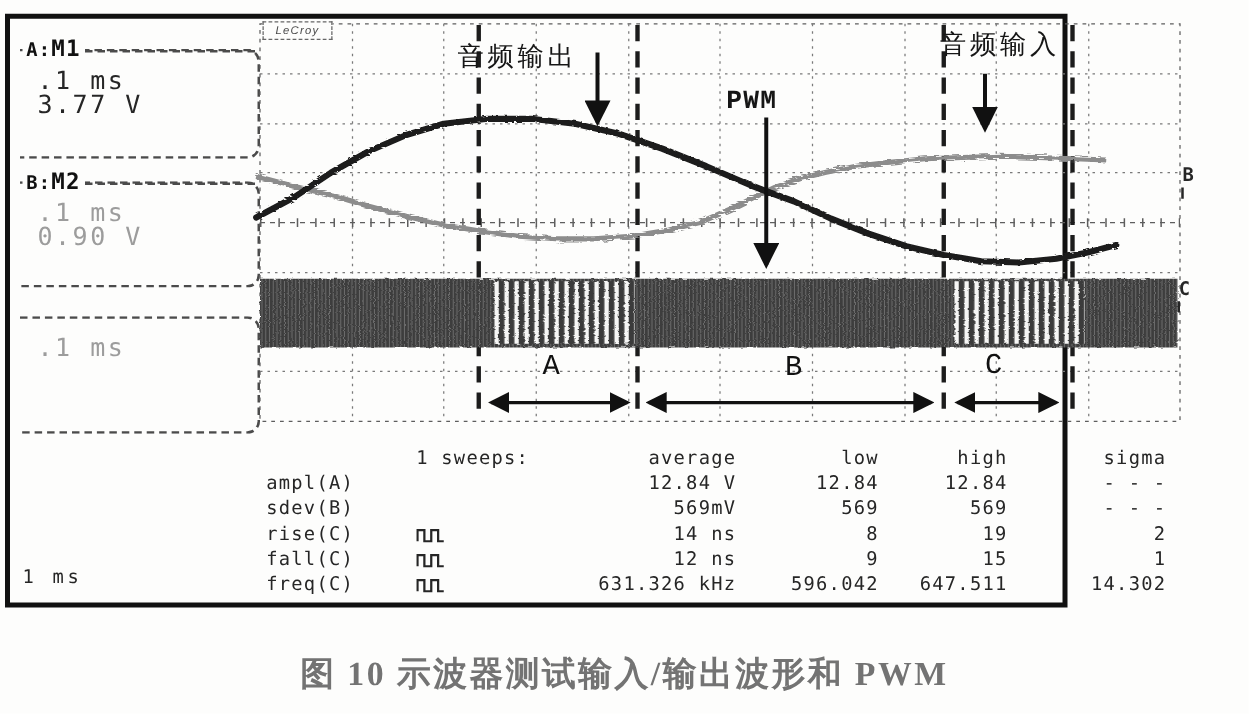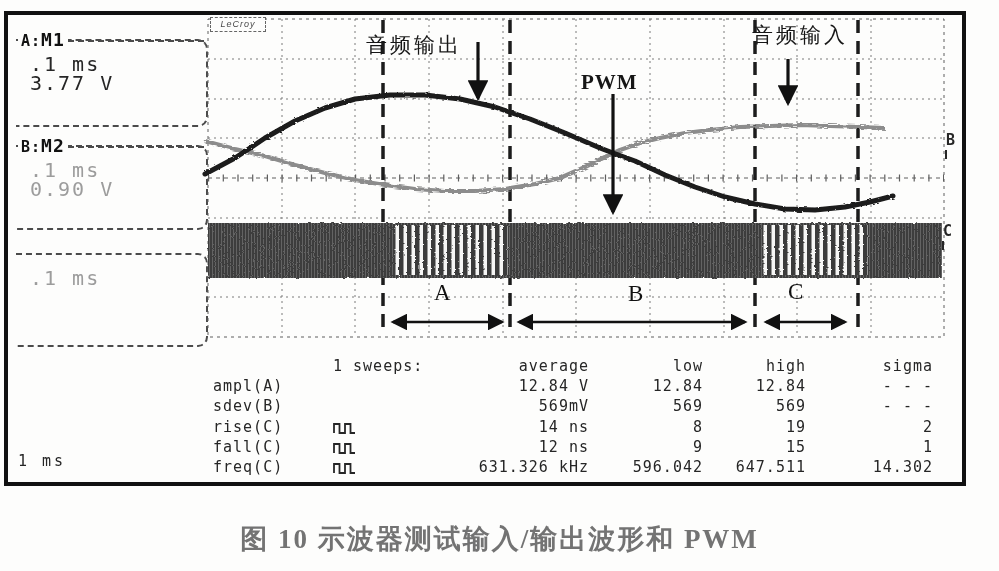--- a/index.html
+++ b/index.html
@@ -1,20 +1,20 @@
 <!DOCTYPE html>
 <html><head>
 <meta charset="utf-8">
 <style>
   * { margin:0; padding:0; box-sizing:border-box; }
   body { background:#ffffff; font-family:"DejaVu Sans Mono", monospace; }
   .page { position:relative; width:999px; height:571px; background:#fdfdfc; overflow:hidden; }
 
   
-  .scope-frame { position:absolute; left:4px; top:11px; width:962px; height:475px;
+  .scope-frame { position:absolute; left:4px; top:11px; width:850px; height:475px;
                  border:4px solid #111; background:#fdfdfc; }
 
   
   .chan-box { position:absolute; left:8px; width:192px;
               border:2px dashed #4b4b4b; border-left:0;
               border-radius:0 10px 10px 0; }
   .chan-box .labelrow { position:absolute; top:-12px; left:2px; display:flex; align-items:center;
                         width:186px; background:transparent; }
   .chan-label { background:#fdfdfc; padding:0 3px; font-weight:bold; color:#111;
                 font-size:18px; letter-spacing:1px; white-space:nowrap; }
@@ -33,21 +33,21 @@
   
   .brand { position:absolute; left:210px; top:17px; width:56px; height:15px;
            border:1px dashed #666; font-size:9px; color:#4a4a4a; letter-spacing:1px;
            text-align:center; line-height:13px; background:#fdfdfc; z-index:5;
            font-family:"Liberation Sans", sans-serif; font-style:italic; font-weight:normal;}
 
   
   .plot { position:absolute; left:207px; top:18px; width:738px; height:320px; overflow:visible; }
 
   
-  .cjk { position:absolute; font-family:Liberation Serif, serif; color:#161616; white-space:nowrap; }
+  .cjk { position:absolute; font-family:Liberation Mono, monospace; color:#161616; white-space:nowrap; }
   .ann-audio-out { left:366px; top:31px; font-size:21px; letter-spacing:3px; }
   .ann-pwm       { left:581px; top:70px; font-size:21px; font-weight:bold; letter-spacing:1px; }
   .ann-audio-in  { left:752px; top:21px; font-size:21px; letter-spacing:3px; }
   .region-label  { font-size:23px; color:#111; }
   #regA { left:434px; top:280px; }
   #regB { left:628px; top:281px; }
   #regC { left:788px; top:279px; }
 
   .trace-marker { position:absolute; font-size:15px; font-weight:bold; color:#262626; }
   .marker-tick  { width:2px; height:9px; background:#262626; margin:1px 0 0 -1px; }

